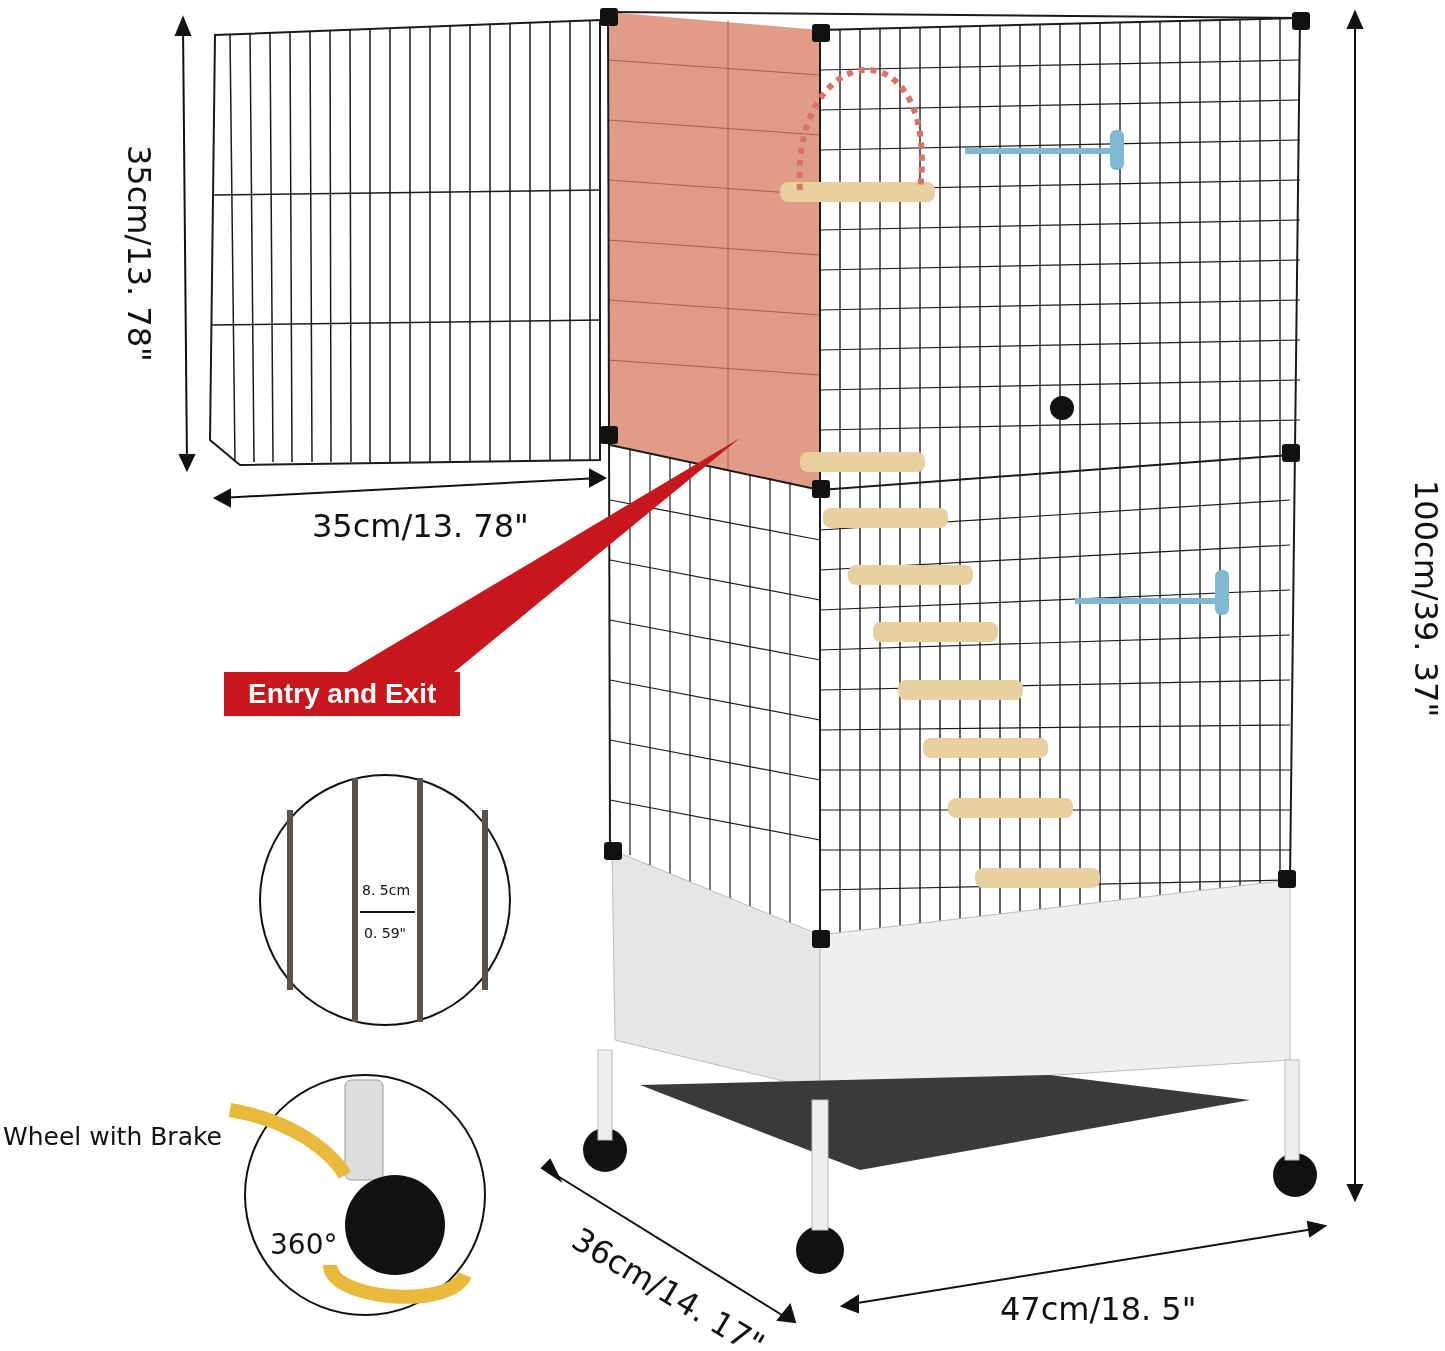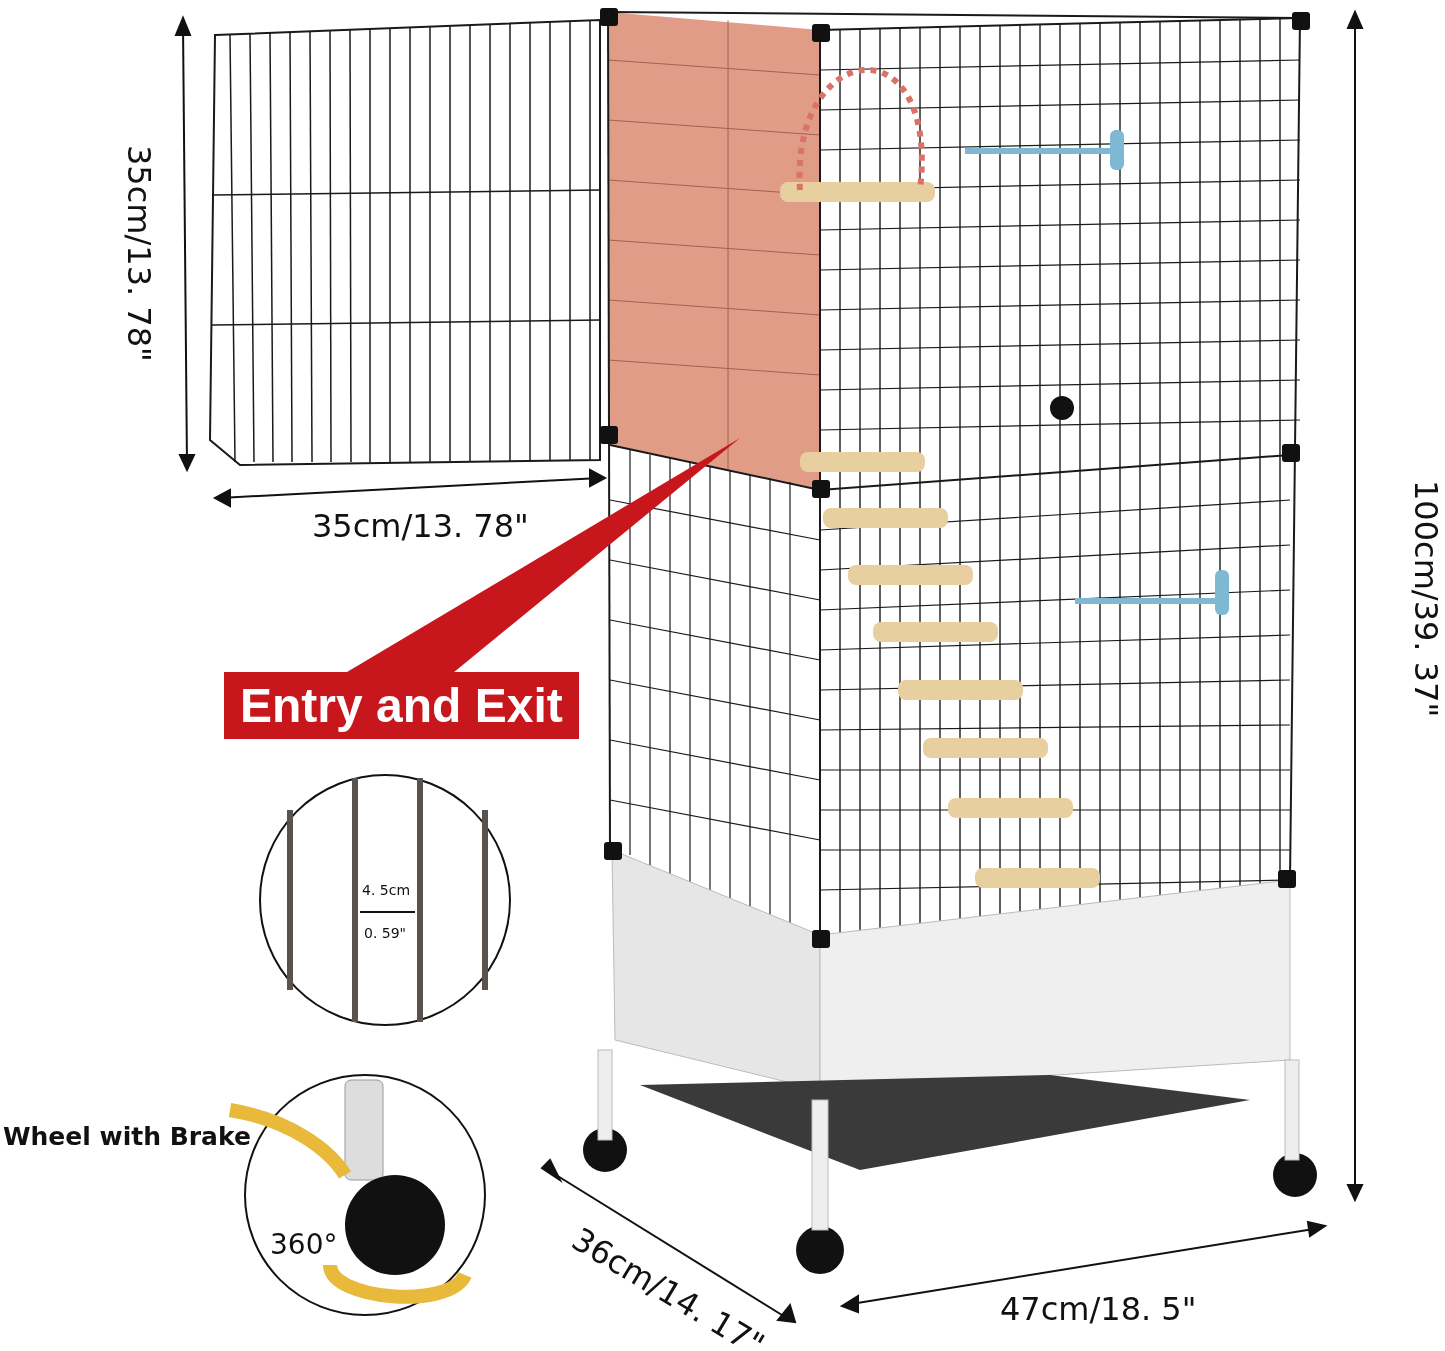--- a/index.html
+++ b/index.html
@@ -1,20 +1,20 @@
 <!DOCTYPE html>
 <html><head>
 <meta charset="utf-8">
 <style>
   html,body{margin:0;padding:0;background:#fff;}
   body{width:1445px;height:1351px;position:relative;overflow:hidden;font-family:"DejaVu Sans",sans-serif;}
   .abs{position:absolute;}
   .dim{font-family:"DejaVu Sans",sans-serif;color:#111;font-size:32px;white-space:nowrap;}
-  .label-red{background:#c8161d;color:#fff;font-family:"Liberation Sans",sans-serif;font-weight:bold;font-size:48px;padding:6px 16px;}
-  .label-bold{font-family:"DejaVu Sans",sans-serif;font-weight:bold;font-size:25px;color:#111;}
+  .label-red{background:#c8161d;color:#fff;font-family:"Liberation Sans",sans-serif;font-weight:bold;font-size:28px;padding:6px 24px;}
+  .label-bold{font-family:"DejaVu Sans",sans-serif;font-weight:normal;font-size:25px;color:#111;}
   svg{position:absolute;left:0;top:0;}
 </style>
 </head>
 <body>
 
 <svg width="1445" height="1351" viewBox="0 0 1445 1351">
 
   <g stroke="#1a1a1a" stroke-width="2" fill="none">
     <polygon points="215,35 600,20 600,460 240,465 210,440"></polygon>
     <g stroke-width="1.5">
@@ -215,14 +215,14 @@
 
 <div class="abs dim" style="left:118px;top:145px;transform-origin:0 0;transform:translate(0,0) rotate(90deg) translate(0,-40px);">35cm/13. 78"</div>
 <div class="abs dim" style="left:312px;top:507px;">35cm/13. 78"</div>
 <div class="abs dim" style="left:1445px;top:480px;transform-origin:0 0;transform:rotate(90deg);">100cm/39. 37"</div>
 <div class="abs dim" style="left:585px;top:1220px;transform-origin:0 0;transform:rotate(31deg);">36cm/14. 17"</div>
 <div class="abs dim" style="left:1000px;top:1290px;">47cm/18. 5"</div>
 
 <div class="abs label-red" style="left:224px;top:672px;">Entry and Exit</div>
 <div class="abs label-bold" style="left:3px;top:1122px;">Wheel with Brake</div>
 <div class="abs dim" style="left:270px;top:1228px;font-size:28px;">360°</div>
-<div class="abs dim" style="left:362px;top:882px;font-size:14px;">4. 5cm</div>
+<div class="abs dim" style="left:362px;top:882px;font-size:14px;">8. 5cm</div>
 <div class="abs dim" style="left:364px;top:925px;font-size:14px;">0. 59"</div>
 
 </body></html>

